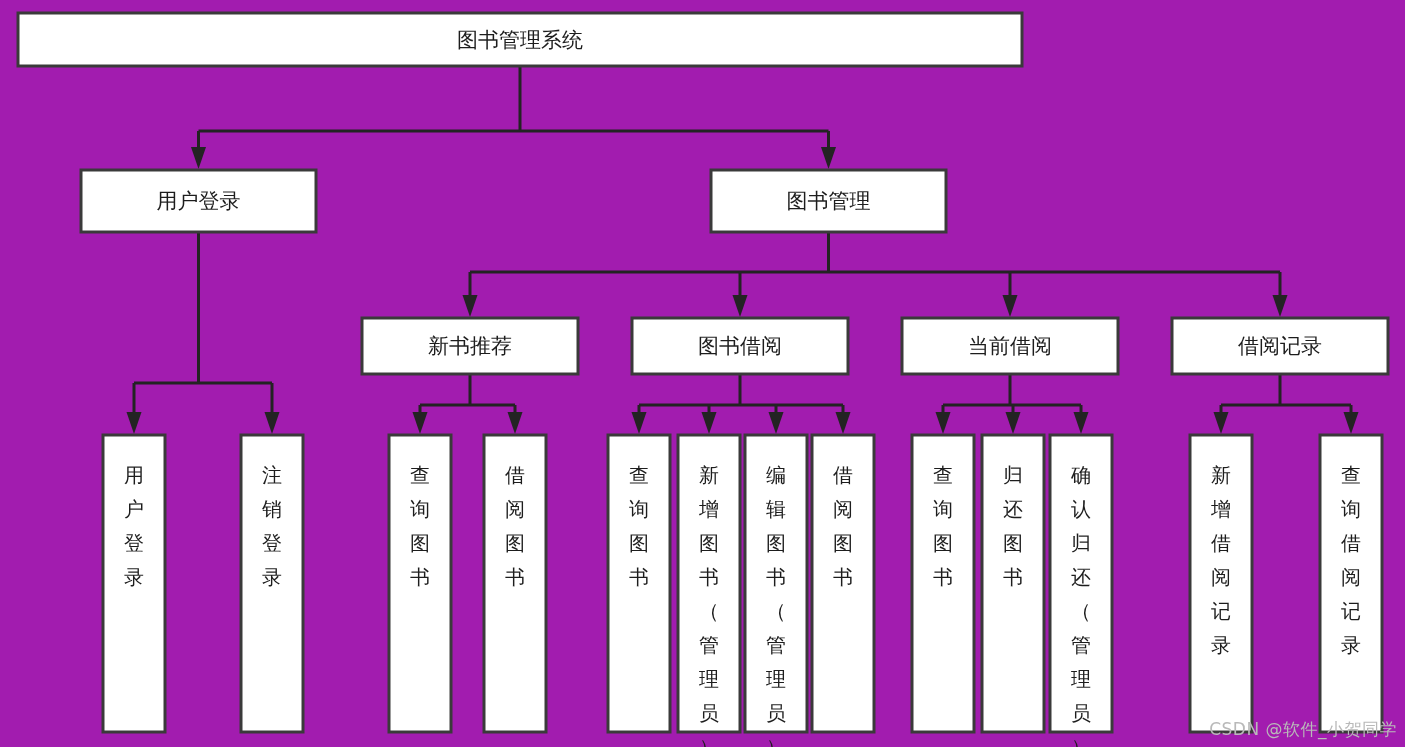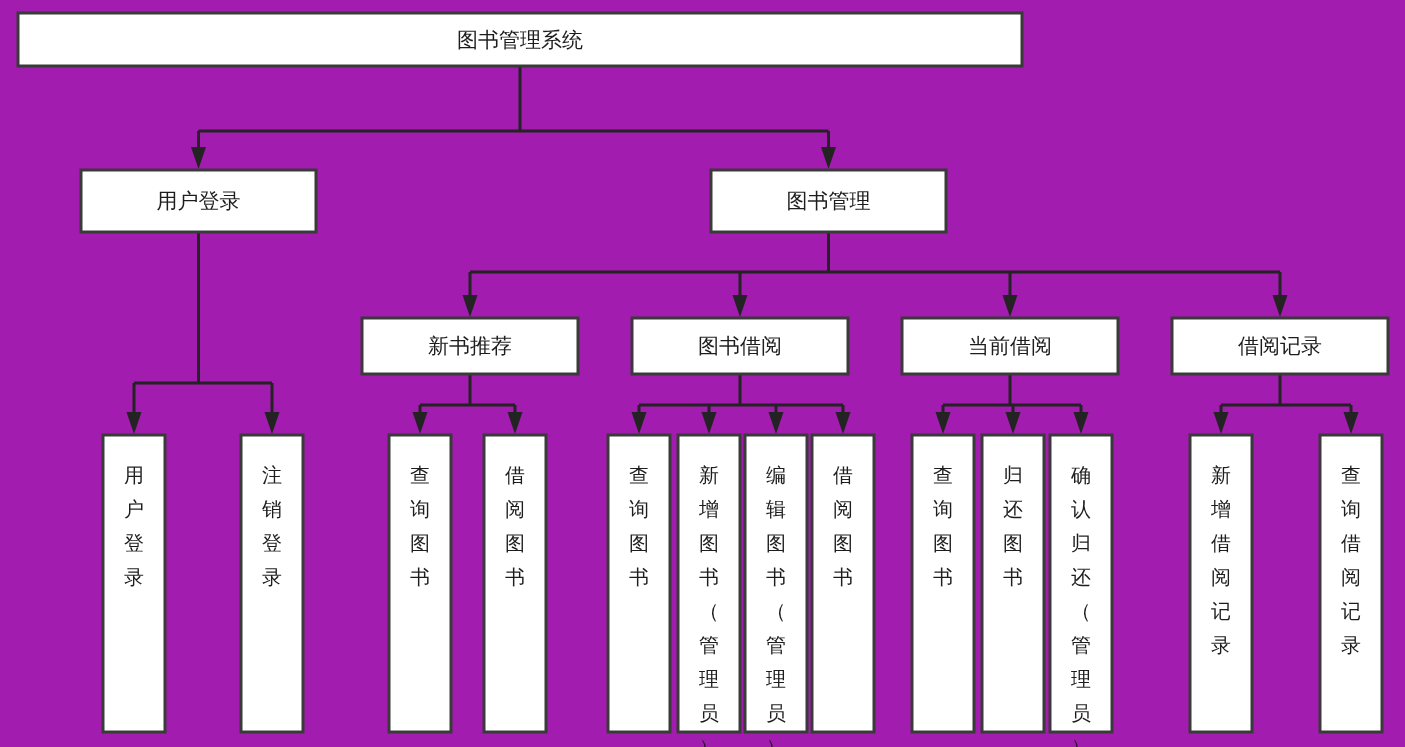--- a/index.html
+++ b/index.html
@@ -217,13 +217,14 @@
         <g>
           <rect x="1190" y="435" width="62" height="297" class="node-box"></rect>
           <text x="1221" y="482" class="node-label-vertical"><tspan x="1221" dy="0">新</tspan><tspan x="1221" dy="34">增</tspan><tspan x="1221" dy="34">借</tspan><tspan x="1221" dy="34">阅</tspan><tspan x="1221" dy="34">记</tspan><tspan x="1221" dy="34">录</tspan></text>
         </g>
         <g>
           <rect x="1320" y="435" width="62" height="297" class="node-box"></rect>
           <text x="1351" y="482" class="node-label-vertical"><tspan x="1351" dy="0">查</tspan><tspan x="1351" dy="34">询</tspan><tspan x="1351" dy="34">借</tspan><tspan x="1351" dy="34">阅</tspan><tspan x="1351" dy="34">记</tspan><tspan x="1351" dy="34">录</tspan></text>
         </g>
       </g>
   </svg>
+  <div class="watermark">CSDN @软件_小贺同学</div>
 </div>
 
 </body></html>

